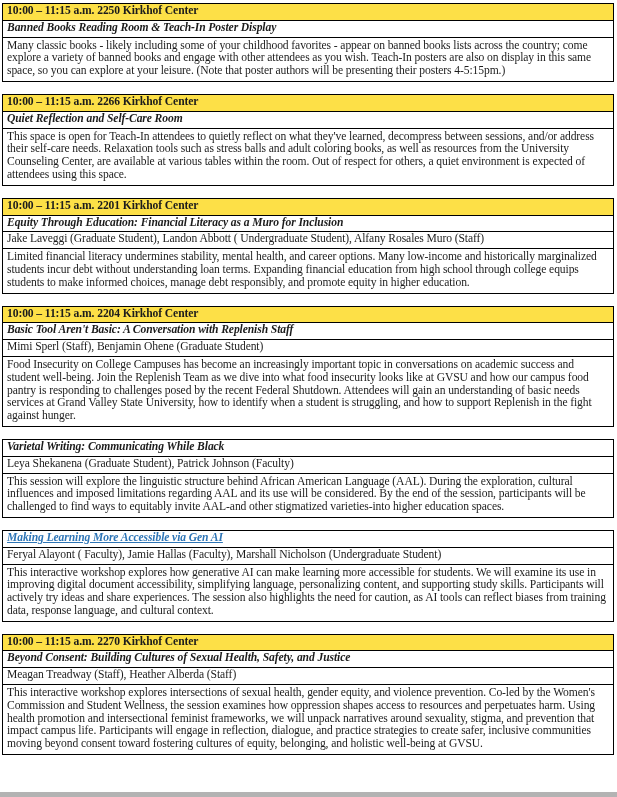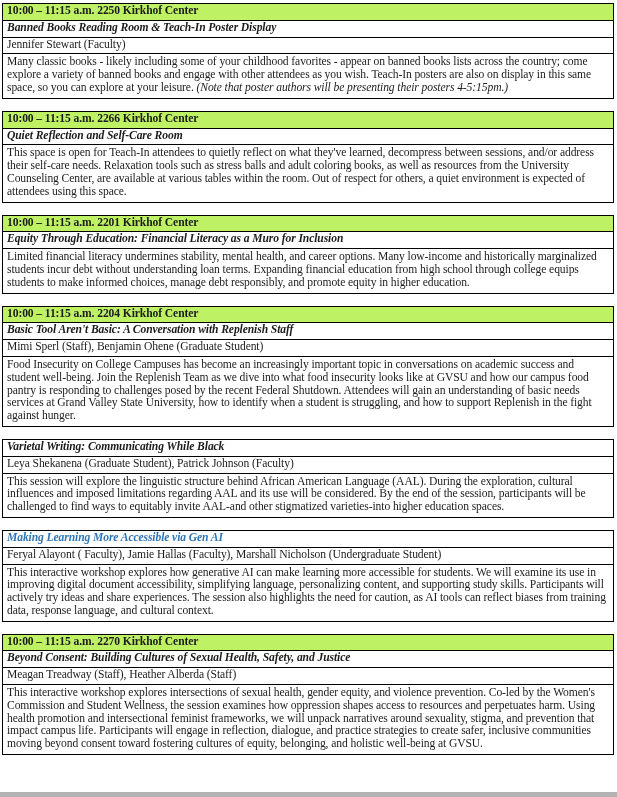--- a/index.html
+++ b/index.html
@@ -24,81 +24,82 @@
   }
   .row {
     border-bottom: 1px solid #000000;
     padding: 1px 5px 2px 4px;
     font-size: 11.6px;
     line-height: 12.8px;
     letter-spacing: -0.1px;
   }
   .row:last-child { border-bottom: none; }
   .header-row {
-    background: #bef264;
+    background: #fde047;
     font-weight: bold;
   }
   .title-row {
     font-weight: bold;
     font-style: italic;
   }
   .presenters-row { }
   .description-row {
     padding: 2px 5px 3px 4px;
   }
-  .note { font-style: italic; }
+  .note { }
   a.header-link {
     color: #4a7ebb;
     font-style: italic;
     font-weight: bold;
     text-decoration: underline;
     margin-left: 4px;
     cursor: pointer;
   }
   a.title-link {
     color: #2e75b6;
+    text-decoration: underline;
     cursor: pointer;
     text-align: right;
   }
   .bottom-edge {
     position: fixed;
     left: 0; right: 0; bottom: 0;
     height: 5px;
     background: #b3b3b3;
   }
 </style>
 </head>
 <body>
 
 <div class="page">
 
   <section class="session">
     <div class="row header-row">
       <span>10:00 – 11:15 a.m. 2250 Kirkhof Center</span>
     </div>
     <div class="row title-row">Banned Books Reading Room &amp; Teach-In Poster Display</div>
-    <div class="row presenters-row">Jennifer Stewart (Faculty)</div>
     <div class="row description-row">
       <span>Many classic books - likely including some of your childhood favorites -  appear on banned books lists across the country; come explore a variety of banned books and engage with other attendees as you wish. Teach-In posters are also on display in this same space, so you can explore at your leisure. </span><span class="note">(Note that poster authors will be presenting their posters 4-5:15pm.)</span>
     </div>
   </section>
 
   <section class="session">
     <div class="row header-row">
       <span>10:00 – 11:15 a.m. 2266 Kirkhof Center</span>
     </div>
     <div class="row title-row">Quiet Reflection and Self-Care Room</div>
     <div class="row description-row">This space is open for Teach-In attendees to quietly reflect on what they've learned, decompress between sessions, and/or address their self-care needs. Relaxation tools such as stress balls and adult coloring books, as well as resources from the University Counseling Center, are available at various tables within the room. Out of respect for others, a quiet environment is expected of attendees using this space.</div>
   </section>
 
   <section class="session">
     <div class="row header-row">
       <span>10:00 – 11:15 a.m. 2201 Kirkhof Center</span>
     </div>
     <div class="row title-row">Equity Through Education: Financial Literacy as a Muro for Inclusion</div>
+    <div class="row presenters-row">Jake Laveggi (Graduate Student), Landon Abbott ( Undergraduate Student), Alfany Rosales Muro (Staff)</div>
     <div class="row description-row">Limited financial literacy undermines stability, mental health, and career options. Many low-income and historically marginalized students incur debt without understanding loan terms. Expanding financial education from high school through college equips students to make informed choices, manage debt responsibly, and promote equity in higher education.</div>
   </section>
 
   <section class="session">
     <div class="row header-row">
       <span>10:00 – 11:15 a.m. 2204 Kirkhof Center</span>
     </div>
     <div class="row title-row">Basic Tool Aren't Basic: A Conversation with Replenish Staff</div>
     <div class="row presenters-row">Mimi Sperl (Staff), Benjamin Ohene (Graduate Student)</div>
     <div class="row description-row">Food Insecurity on College Campuses has become an increasingly important topic in conversations on academic success and student well-being. Join the Replenish Team as we dive into what food insecurity looks like at GVSU and how our campus food pantry is responding to challenges posed by the recent Federal Shutdown. Attendees will gain an understanding of basic needs services at Grand Valley State University, how to identify when a student is struggling, and how to support Replenish in the fight against hunger.</div>

